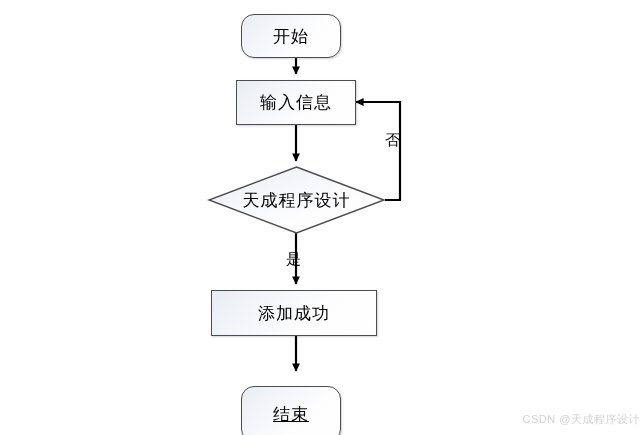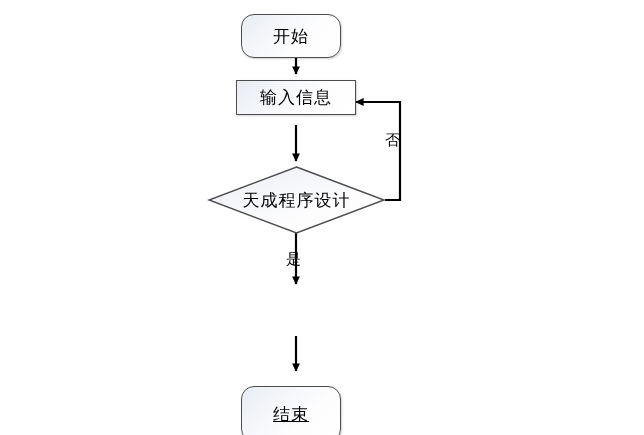--- a/index.html
+++ b/index.html
@@ -120,42 +120,46 @@
 
     <g>
       <path d="M385,200 L400,200 L400,102 L356,102" stroke="#000000" stroke-width="2.2" fill="none" stroke-linejoin="miter" marker-end="url(#arrowhead)"></path>
     </g>
   </svg>
 
   <div class="node terminator" style="left:241px; top:14px; width:100px; height:44px;">
     <span class="node-label">开始</span>
   </div>
 
-  <div class="node" style="left:236px; top:80px; width:120px; height:35px;">
+  <div class="node" style="left:236px; top:80px; width:120px; height:45px;">
     <span class="node-label">输入信息</span>
   </div>
 
   <div class="diamond-wrap" style="left:208px; top:166px; width:177px; height:68px;">
     <svg width="177" height="68" viewBox="0 0 177 68" xmlns="http://www.w3.org/2000/svg">
       <defs>
         <linearGradient id="diamondFill" x1="0" y1="0" x2="1" y2="1">
           <stop offset="0%" stop-color="#e8ecf2"></stop>
           <stop offset="30%" stop-color="#f3f5f9"></stop>
           <stop offset="65%" stop-color="#fdfdfe"></stop>
           <stop offset="100%" stop-color="#ffffff"></stop>
         </linearGradient>
       </defs>
       <polygon points="88.5,1 176,34 88.5,67 1,34" fill="url(#diamondFill)" stroke="#4d4d4d" stroke-width="1.4"></polygon>
     </svg>
     <div class="diamond-label">天成程序设计</div>
   </div>
 
+  <div class="node" style="left:211px; top:290px; width:166px; height:46px;">
+    <span class="node-label">添加成功</span>
+  </div>
 
   <div class="node terminator" style="left:241px; top:386px; width:100px; height:56px;text-decoration:underline;">
     <span class="node-label">结束</span>
   </div>
 
   <div class="edge-label" style="left:385px; top:132px;">否</div>
 
   <div class="edge-label" style="left:286px; top:251px;">是</div>
 
+  <div class="watermark">CSDN @天成程序设计</div>
 
 </div>
 
 </body></html>

